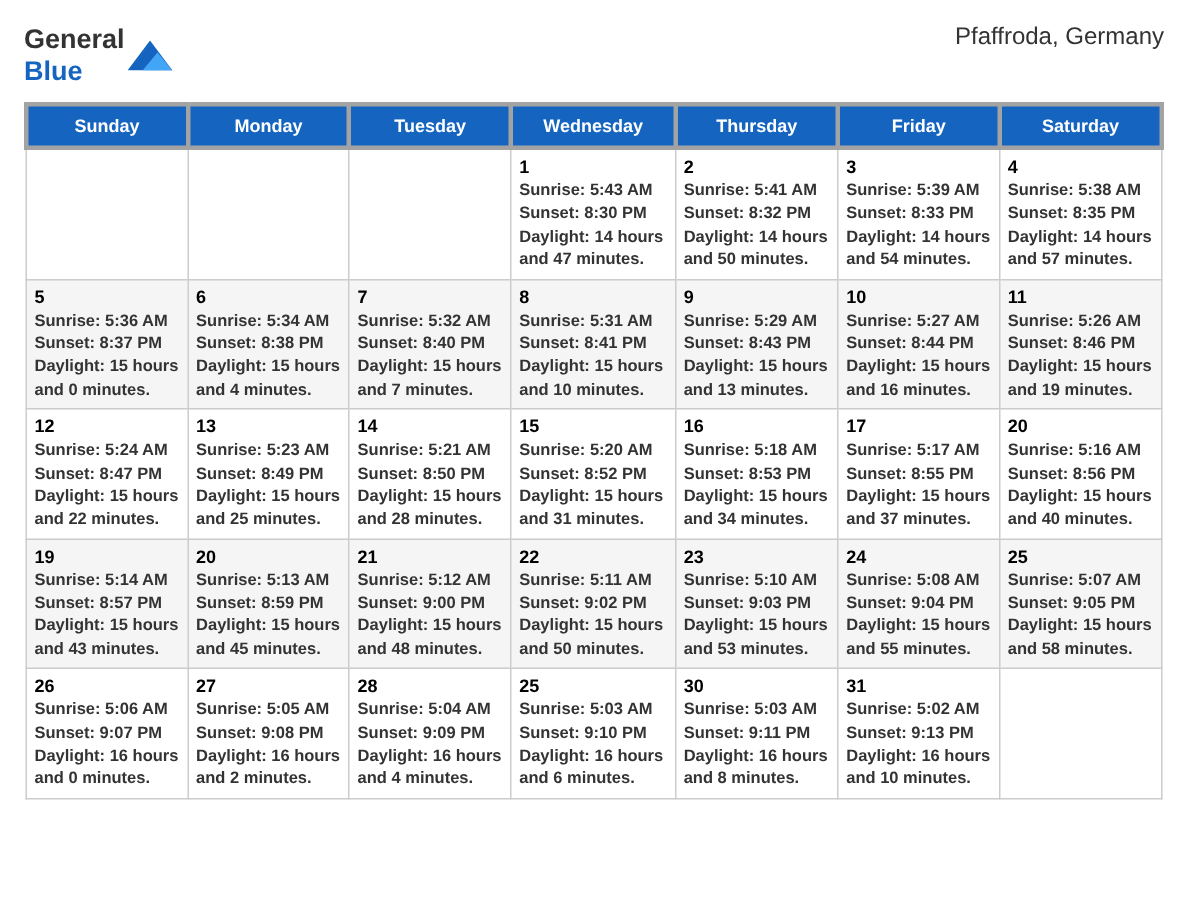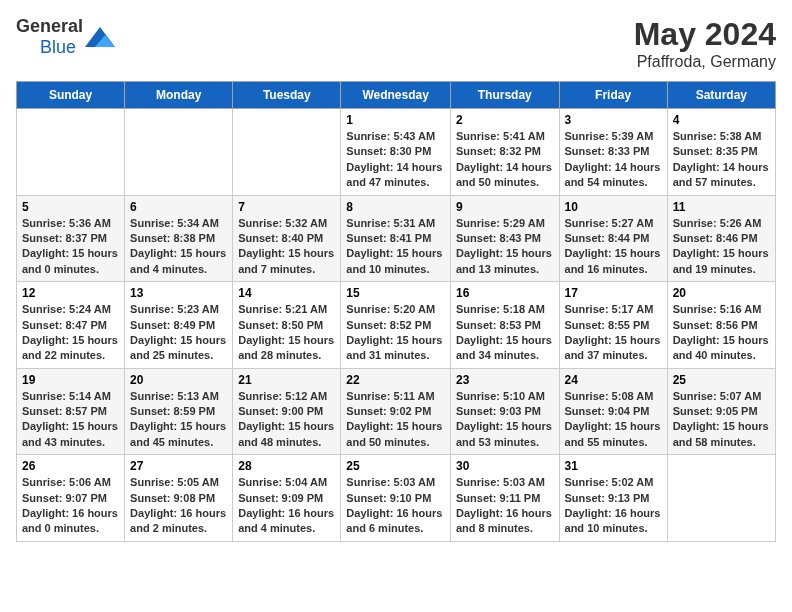--- a/index.html
+++ b/index.html
@@ -21,23 +21,22 @@
       align-items: center;
     }
     .logo-text-general {
       font-size: 18px;
       font-weight: bold;
       color: #333;
       margin-top: 24px;
     }
     .logo-text-blue {
       font-size: 18px;
-      font-weight: normal;
+      font-weight: bold;
       color: #1565c0;
-      margin-left: 24px;
     }
     .logo-icon {
       width: 30px;
       height: 20px;
       margin-left: 2px;
     }
     .title-block {
       text-align: right;
     }
     .title-block h1 {
@@ -55,21 +54,21 @@
       border-collapse: collapse;
       font-size: 11px;
     }
     thead tr th {
       background-color: #1565c0;
       color: #fff;
       text-align: center;
       padding: 6px 4px;
       font-size: 12px;
       font-weight: bold;
-      border: 1px solid #a3a3a3;
+      border: 3px solid #a3a3a3;
     }
     tbody tr td {
       border: 1px solid #ccc;
       vertical-align: top;
       padding: 4px 5px;
       height: 80px;
       width: 113px;
       background: #fff;
     }
     tbody tr:nth-child(even) td {
@@ -101,21 +100,20 @@
     <div>
       <span class="logo-text-general">General</span><br>
       <span class="logo-text-blue">Blue</span>
     </div>
     <svg class="logo-icon" viewBox="0 0 30 20">
       <polygon points="0,20 15,0 30,20" fill="#1565c0"></polygon>
       <polygon points="10,20 20,8 30,20" fill="#42a5f5"></polygon>
     </svg>
   </div>
   <div class="title-block">
-    <h1>May 2024</h1>
     <h2>Pfaffroda, Germany</h2>
   </div>
 </div>
 
 <table>
   <thead>
     <tr>
       <th>Sunday</th>
       <th>Monday</th>
       <th>Tuesday</th>

